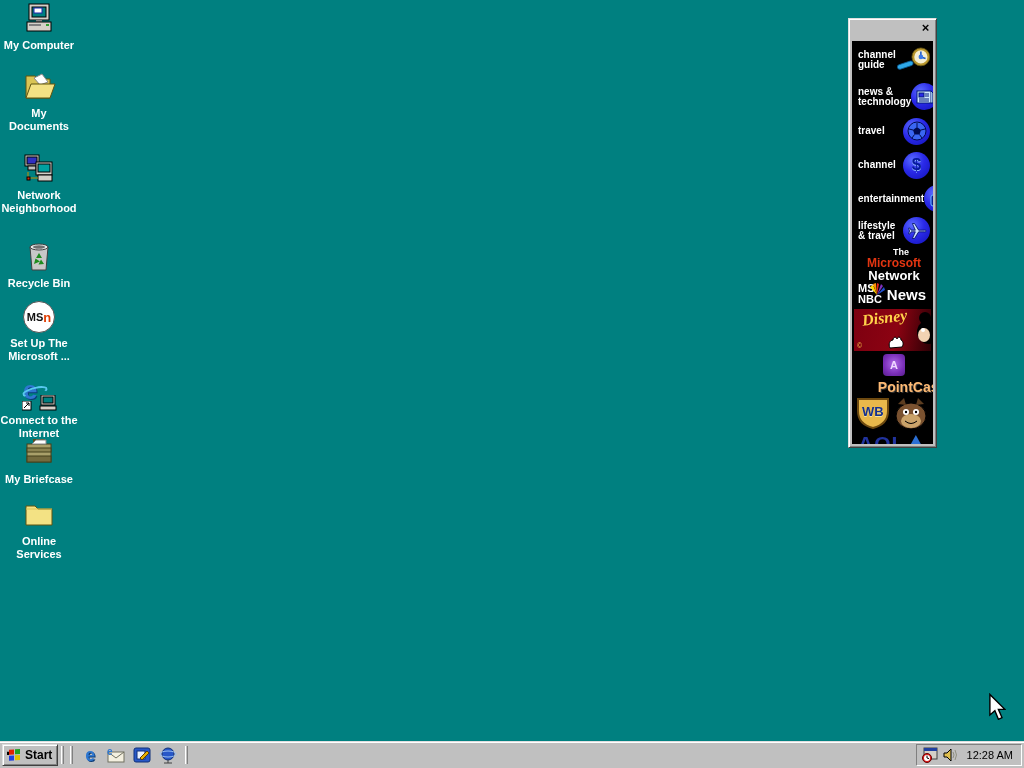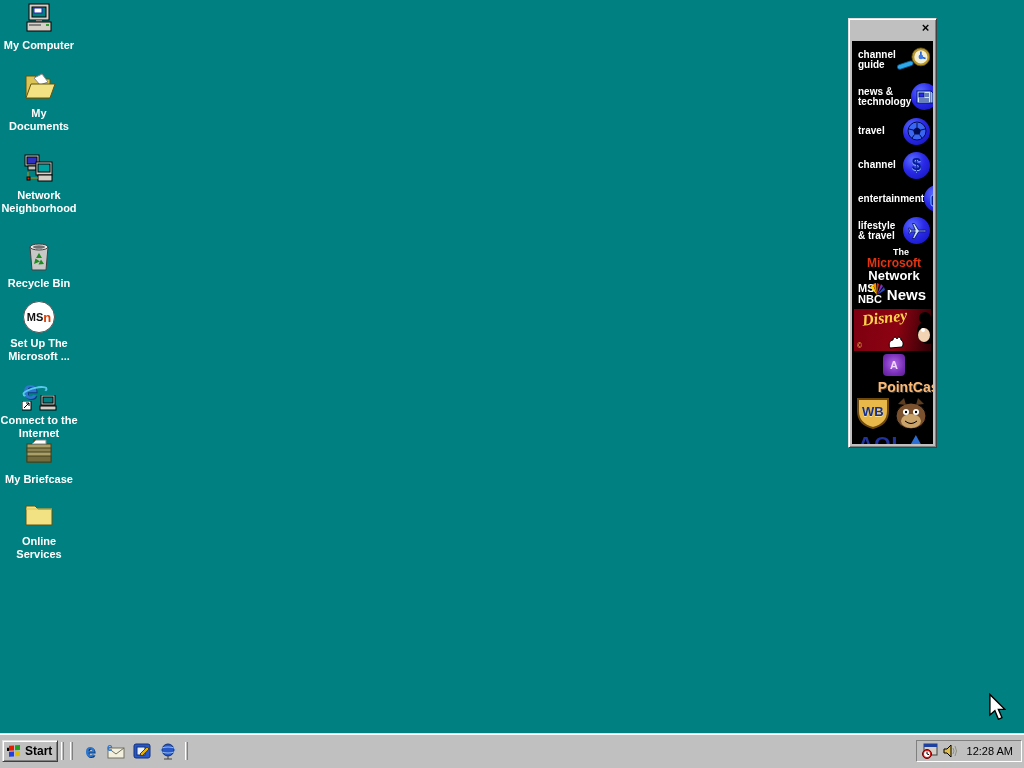--- a/index.html
+++ b/index.html
@@ -71,21 +71,21 @@
 
   .wb-row { justify-content:space-around; padding:0 2px; }
   .wb-shield { position:relative; width:34px; height:32px; }
   .wb-letters { position:absolute; left:0; top:7px; width:34px; text-align:center;
     color:#16328e; font-weight:bold; font-size:13px; text-shadow:0 1px 0 #f6e29a; }
 
   .aol-row { justify-content:space-between; padding:0 6px; }
   .aol-word { color:#21339e; font-weight:bold; font-size:21px; letter-spacing:1px; }
 
   
-  .taskbar { position:absolute; left:0; bottom:0; width:1024px; height:35px;
+  .taskbar { position:absolute; left:0; bottom:0; width:1024px; height:27px;
     background:#c0c0c0; border-top:1px solid #dfdfdf; box-shadow:inset 0 1px 0 #fff;
     display:flex; align-items:center; padding:2px 2px 2px 2px; }
   .start-btn { height:22px; background:#c0c0c0; border:1px solid;
     border-color:#dfdfdf #404040 #404040 #dfdfdf;
     box-shadow: inset 1px 1px 0 #fff, inset -1px -1px 0 #808080;
     display:flex; align-items:center; gap:3px; padding:0 5px 0 3px;
     font-weight:bold; font-size:12px; color:#000; }
   .grip { width:3px; height:18px; margin:0 3px; border-left:1px solid #fff;
     border-right:1px solid #808080; }
   .ql { display:flex; align-items:center; gap:6px; padding:0 4px; }

